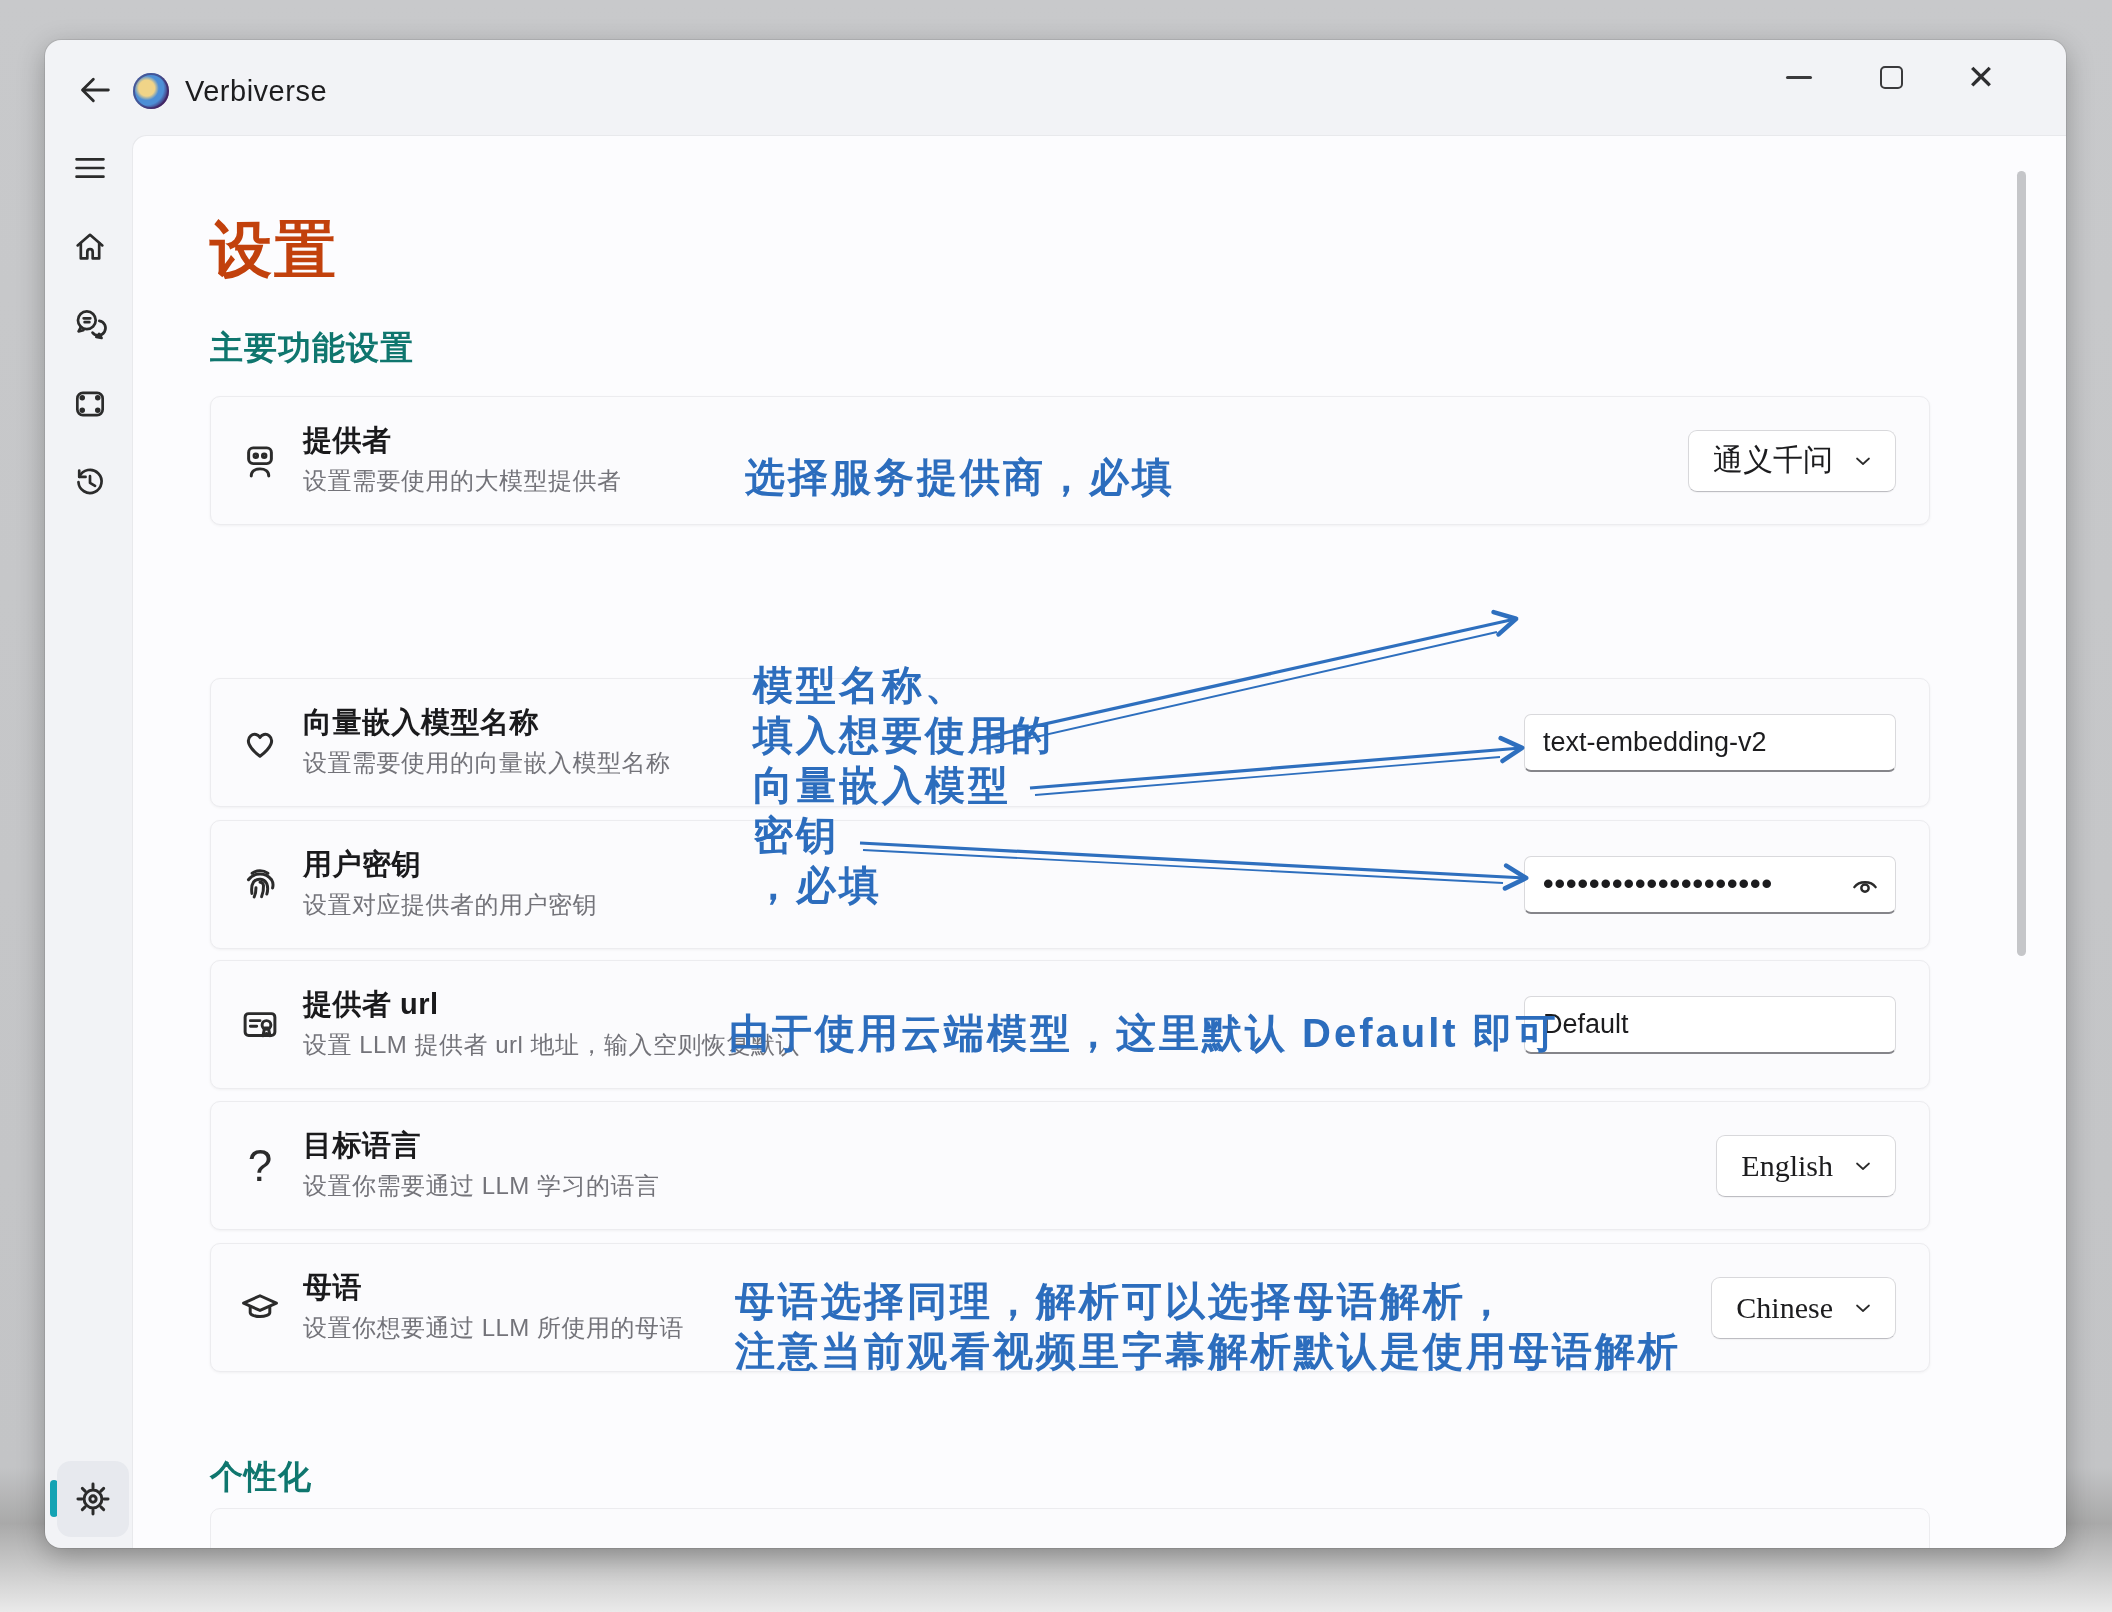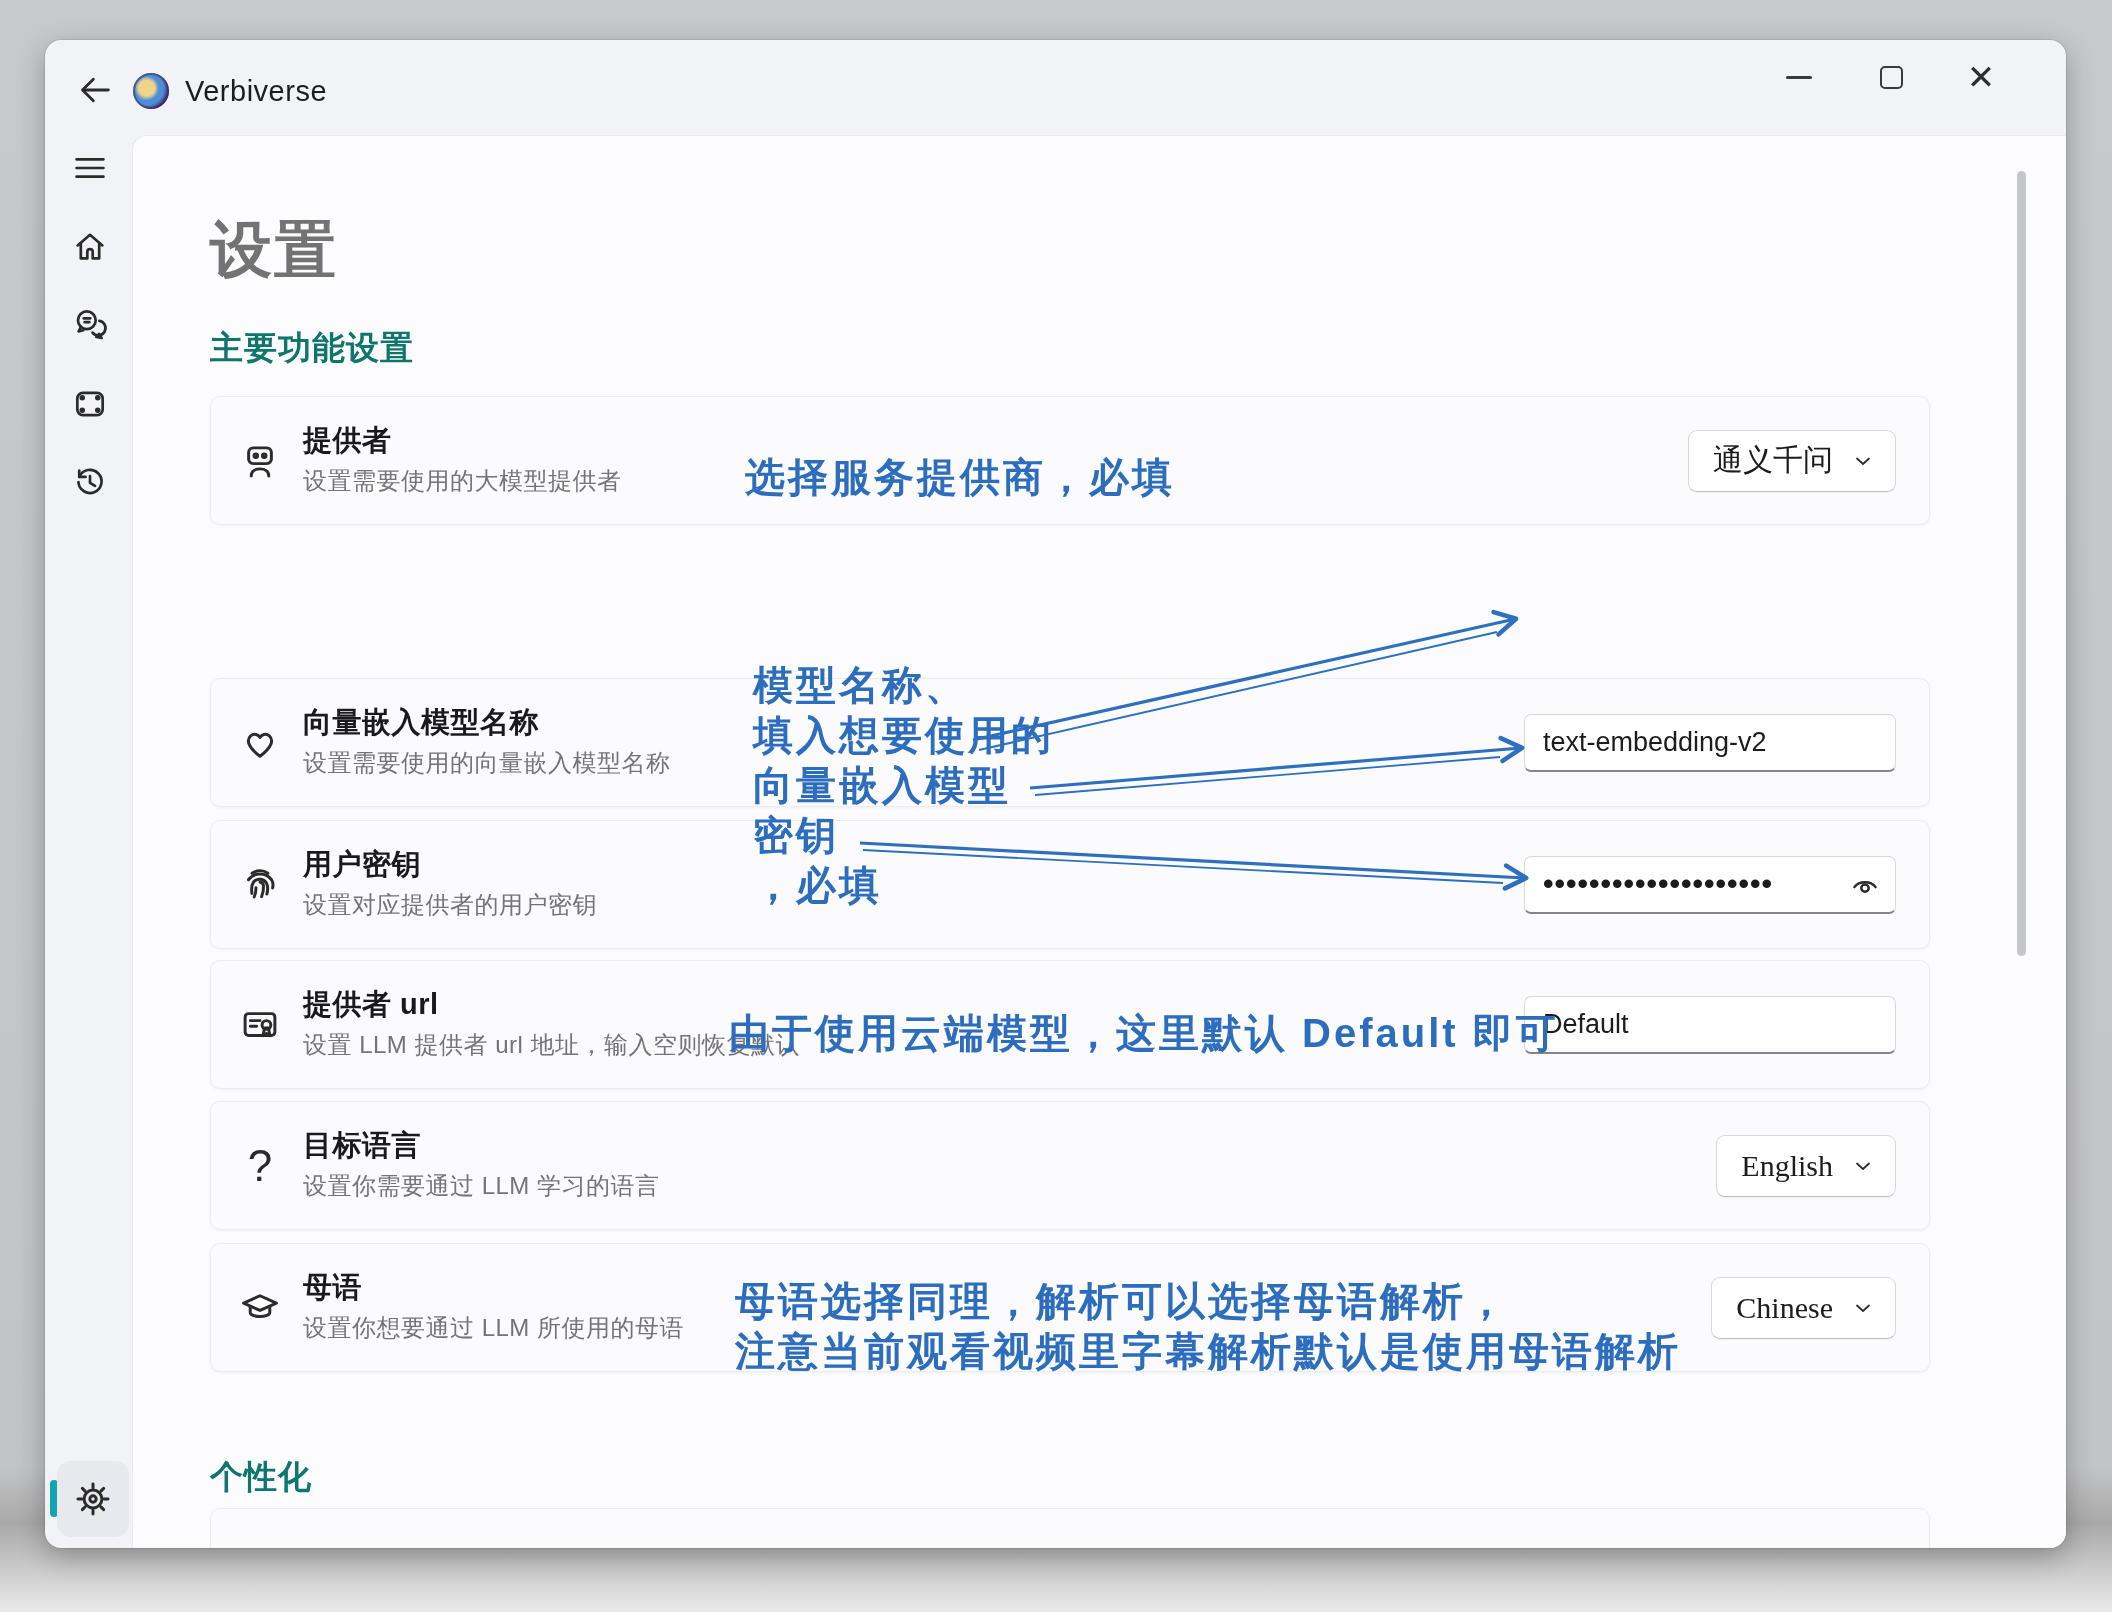--- a/index.html
+++ b/index.html
@@ -25,21 +25,21 @@
   .win-close-glyph{ font-size:34px; color:#2e2e30; line-height:1; font-weight:300; }
   
   .side-icon{ position:absolute; left:26px; width:38px; height:38px; cursor:pointer; }
   .side-icon svg{ width:100%; height:100%; }
   .gear-btn{ position:absolute; left:12px; top:1421px; width:72px; height:76px; border-radius:14px;
     background:#e7e9ee; display:flex; align-items:center; justify-content:center; cursor:pointer; }
   .teal-bar{ position:absolute; left:5px; top:1440px; width:8px; height:37px; border-radius:5px; }
   
   .main-panel{ position:absolute; left:87px; top:95px; right:0; bottom:0; background:#fcfcfe;
     border-top-left-radius:14px; box-shadow:inset 1px 1px 0 #e8e9ec; }
-  .page-title{ position:absolute; left:165px; top:168px; font-size:62px; font-weight:600; color:#737373; letter-spacing:2px; }
+  .page-title{ position:absolute; left:165px; top:168px; font-size:62px; font-weight:600; color:#c2410c; letter-spacing:2px; }
   .section-title{ position:absolute; left:165px; font-size:33px; font-weight:700; color:#0f766e; letter-spacing:1px; }
   
   .card{ position:absolute; left:165px; width:1720px; height:129px; background:#fbfbfd;
     border:1px solid #ececef; border-radius:10px; box-shadow:0 1px 3px rgba(0,0,0,.05); }
   .card-icon{ position:absolute; left:28px; top:50%; transform:translateY(-50%); width:42px; height:42px; }
   .card-icon svg{ width:100%; height:100%; }
   .q-glyph{ font-size:44px; font-weight:400; color:#2b2b2b; font-family:"Liberation Sans",sans-serif; }
   .card-title{ position:absolute; left:92px; top:24px; font-size:29px; font-weight:650; color:#1a1a1c; letter-spacing:.5px; }
   .card-sub{ position:absolute; left:92px; top:68px; font-size:24px; color:#737379; letter-spacing:.5px; }
   .dd{ position:absolute; right:33px; top:50%; transform:translateY(-50%); height:62px;

